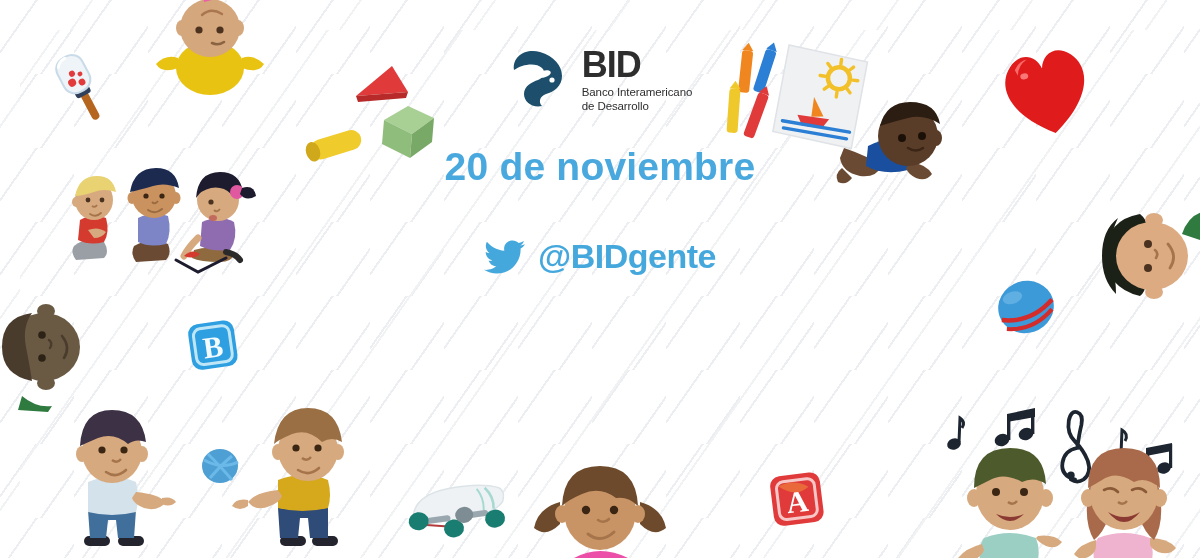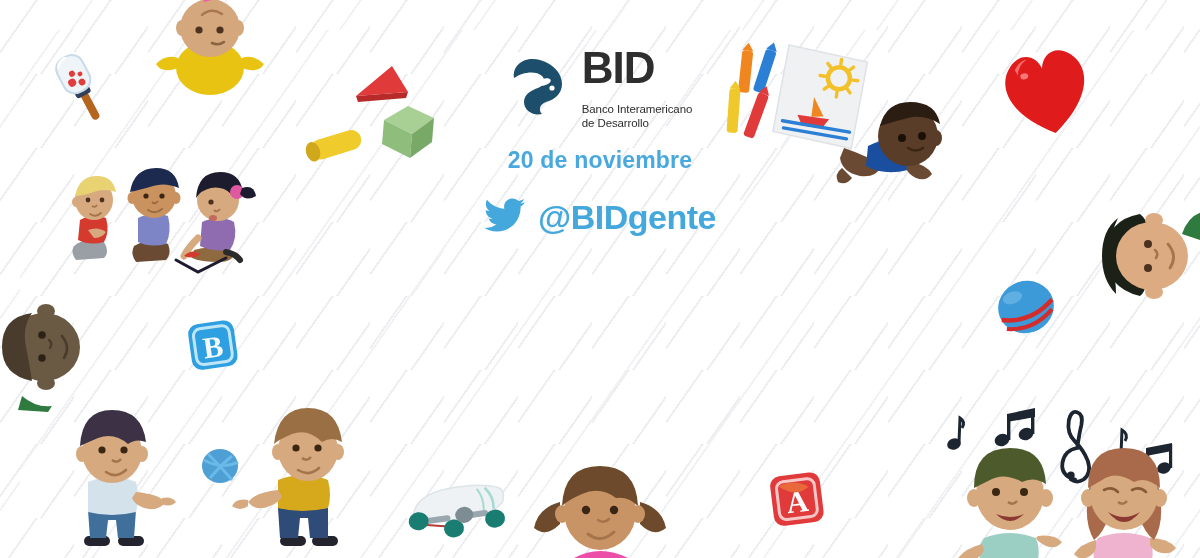--- a/index.html
+++ b/index.html
@@ -52,34 +52,34 @@
     position: absolute;
     left: 0; right: 0; top: 48px;
     display: flex; flex-direction: column; align-items: center;
     z-index: 6;
   }
   .logo-row { display:flex; align-items:center; gap:10px; }
   .logo-mark { width:64px; height:62px; }
   .logo-text-wrap { display:flex; flex-direction:column; justify-content:center; }
   .logo-bid {
     font-family: "Liberation Sans", sans-serif;
-    font-weight: 700; font-size: 44px; line-height: 0.92;
+    font-weight: 700; font-size: 36px; line-height: 0.92;
     letter-spacing: -1px; color: #2e2e2e;
   }
   .logo-sub {
     font-family: "Liberation Sans", sans-serif;
     font-size: 11.5px; line-height: 1.22; color: #2e2e2e; letter-spacing: -0.1px;
-    margin-top: 14px;
+    margin-top: 4px;
   }
 
   .date-line {
-    margin-top: 16px;
+    margin-top: 32px;
     font-family: "Liberation Sans", sans-serif;
     font-weight: 700;
-    font-size: 23px;
+    font-size: 39px;
     letter-spacing: 0.2px;
     color: #49a8dd;
   }
 
   .title-block {
     margin-top: 6px;
     text-align: center;
     user-select: none;
   }
   .title-line {
@@ -91,22 +91,22 @@
     letter-spacing: 1px;
     line-height: 0.94;
     text-shadow: 2px 3px 0 rgba(215,227,242,0.95);
     transform: scaleY(1.22);
     transform-origin: center top;
   }
   .title-line-1 { font-size: 68px; }
   .title-line-2 { font-size: 68px; margin-top: 22px; }
 
   .handle-row {
-    margin-top: 24px;
-    display: flex; gap: 12px;
+    margin-top: 48px;
+    display: flex; align-items: center; gap: 12px;
   }
   .tw-bird { width: 42px; height: 34px; }
   .handle-text {
     font-family: "Liberation Sans", sans-serif;
     font-weight: 700; font-size: 34px; color: #45a8dd; letter-spacing: -0.5px;
   }
 
   
   .art { position: absolute; z-index: 3; }
   svg { display:block; overflow: visible; }

